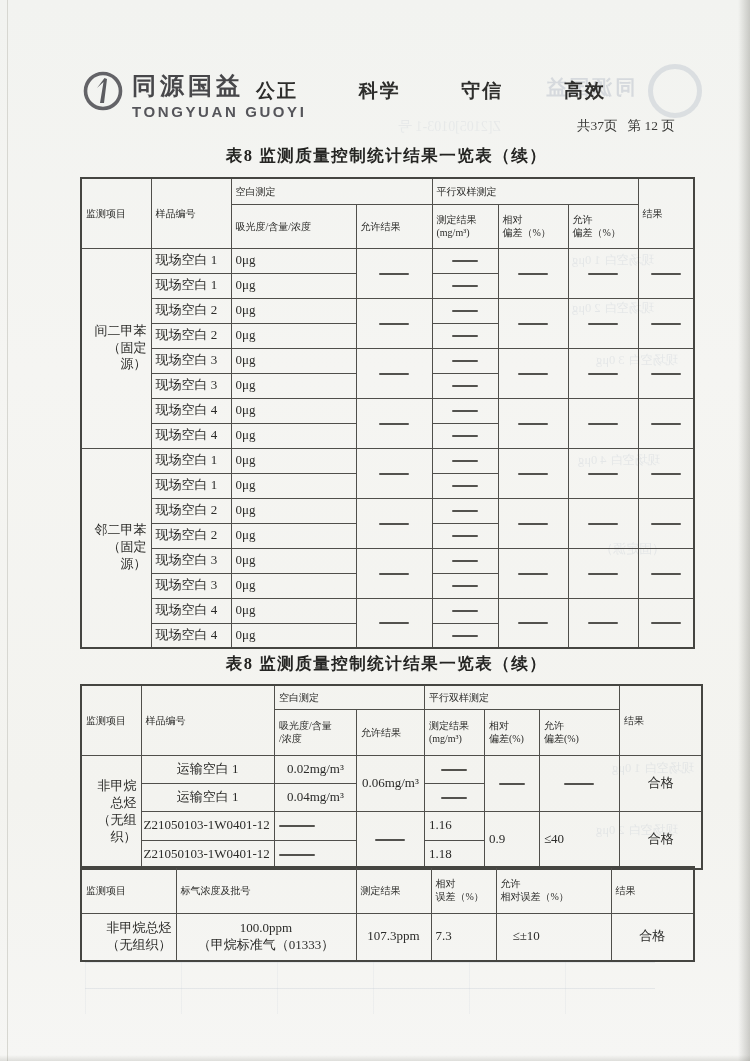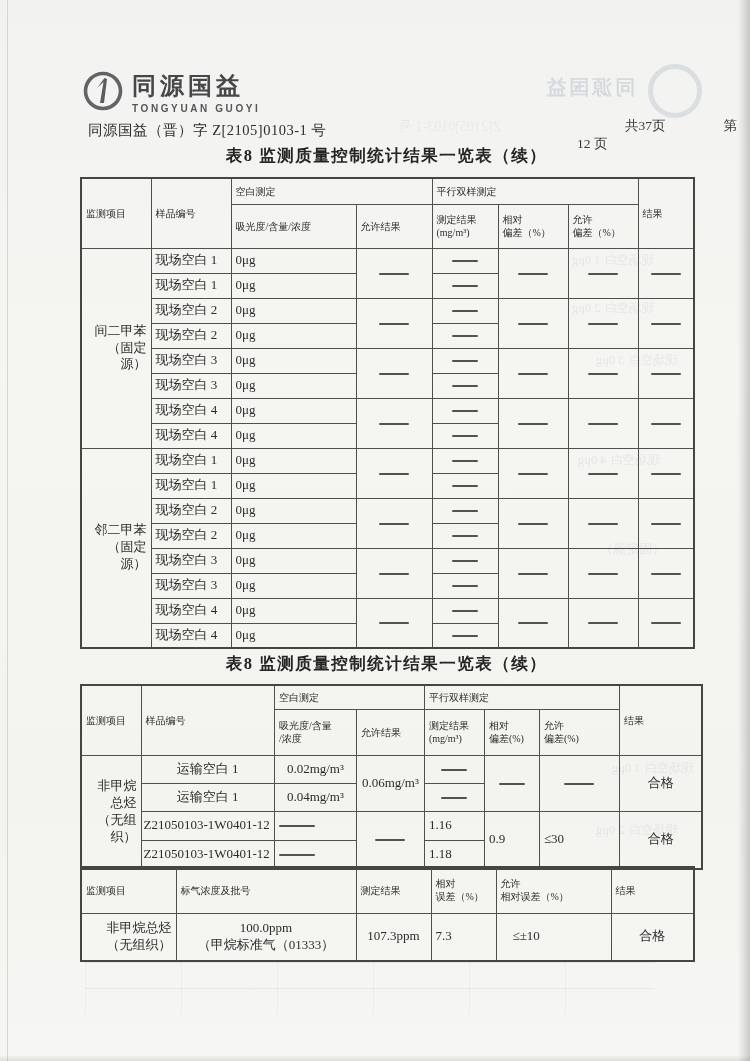--- a/index.html
+++ b/index.html
@@ -17,27 +17,27 @@
     background:linear-gradient(90deg,rgba(0,0,0,0),rgba(100,100,92,.30));}
   .edge-bottom{position:absolute;left:0;right:0;bottom:0;height:6px;
     background:linear-gradient(180deg,rgba(0,0,0,0),rgba(110,110,100,.18));}
 
   
   .logo-row{position:absolute;left:82px;top:70px;display:flex;align-items:flex-start;}
   .logo-mark{width:42px;height:42px;}
   .logo-txt{margin-left:8px;}
   .logo-cn{font-size:24px;font-weight:bold;letter-spacing:4px;color:#47474a;
     font-family:"Liberation Sans","DejaVu Sans",sans-serif;}
-  .logo-en{font-size:10px;letter-spacing:2.6px;color:#55555a;margin-top:1px;
+  .logo-en{font-size:15px;letter-spacing:2.6px;color:#55555a;margin-top:1px;
     font-family:"Liberation Sans","DejaVu Sans",sans-serif;font-weight:bold;}
   .slogan{position:absolute;left:256px;top:78px;width:350px;display:flex;
     justify-content:space-between;font-size:19px;font-weight:bold;color:#2e2e2c;letter-spacing:2px;}
   .doc-row-left{position:absolute;left:88px;top:121px;font-size:14.5px;color:#2c2c2a;letter-spacing:.5px;}
   .doc-row-right{position:absolute;left:577px;top:117px;font-size:13.5px;color:#3a3a38;}
-  .doc-row-right span{margin-right:10px;margin-left:48px;}
+  .doc-row-right span{margin-right:10px;}
 
   
   .tbl-title{position:absolute;left:80px;width:613px;text-align:center;
     font-size:16.5px;font-weight:600;color:#242422;letter-spacing:1.5px;}
   .title-1{top:145px;}
   .title-2{top:653px;}
 
   
   table.t{border-collapse:collapse;table-layout:fixed;position:absolute;left:80px;
     font-size:13px;color:#2b2b29;}
@@ -104,22 +104,27 @@
     <svg class="logo-mark" viewBox="0 0 42 42">
       <circle cx="21" cy="21" r="17.5" fill="none" stroke="#636367" stroke-width="3.6"></circle>
       <path d="M 18 33 L 21.5 12 L 15 18 L 22.5 8 L 25 9 L 22 33 Z" fill="#5c5c60"></path>
     </svg>
     <div class="logo-txt">
       <div class="logo-cn">同源国益</div>
       <div class="logo-en">TONGYUAN GUOYI</div>
     </div>
   </div>
 
-
-  <div class="doc-row-left">同源国益（晋）字 Z[2105]0103-1 号</div>
+  <div class="slogan">
+    <span>公正</span>
+    <span>科学</span>
+    <span>守信</span>
+    <span>高效</span>
+  </div>
+
   <div class="doc-row-right">
     <span>共37页</span><span>第 12 页</span>
   </div>
 
   <div class="tbl-title title-1">表8 监测质量控制统计结果一览表（续）</div>
 
   <table class="t t1">
     <colgroup>
       <col style="width:70px">
         <col style="width:80px">
@@ -336,21 +341,21 @@
       <td class="c nowrap">运输空白 1</td>
       <td class="c nowrap">0.04mg/m³</td>
       <td class="c"><span class="dash sm"></span></td>
     </tr>
     <tr class="r2">
       <td class="l nowrap" style="padding-left:2px">Z21050103-1W0401-12</td>
       <td class="l"><span class="dash lg"></span></td>
       <td class="c" rowspan="2"><span class="dash"></span></td>
       <td class="padl">1.16</td>
       <td class="padl" rowspan="2">0.9</td>
-      <td class="padl" rowspan="2">≤30</td>
+      <td class="padl" rowspan="2">≤40</td>
       <td class="c" rowspan="2">合格</td>
     </tr>
     <tr class="r2">
       <td class="l nowrap" style="padding-left:2px">Z21050103-1W0401-12</td>
       <td class="l"><span class="dash lg"></span></td>
       <td class="padl">1.18</td>
     </tr>
   </tbody>
     </table>
 

